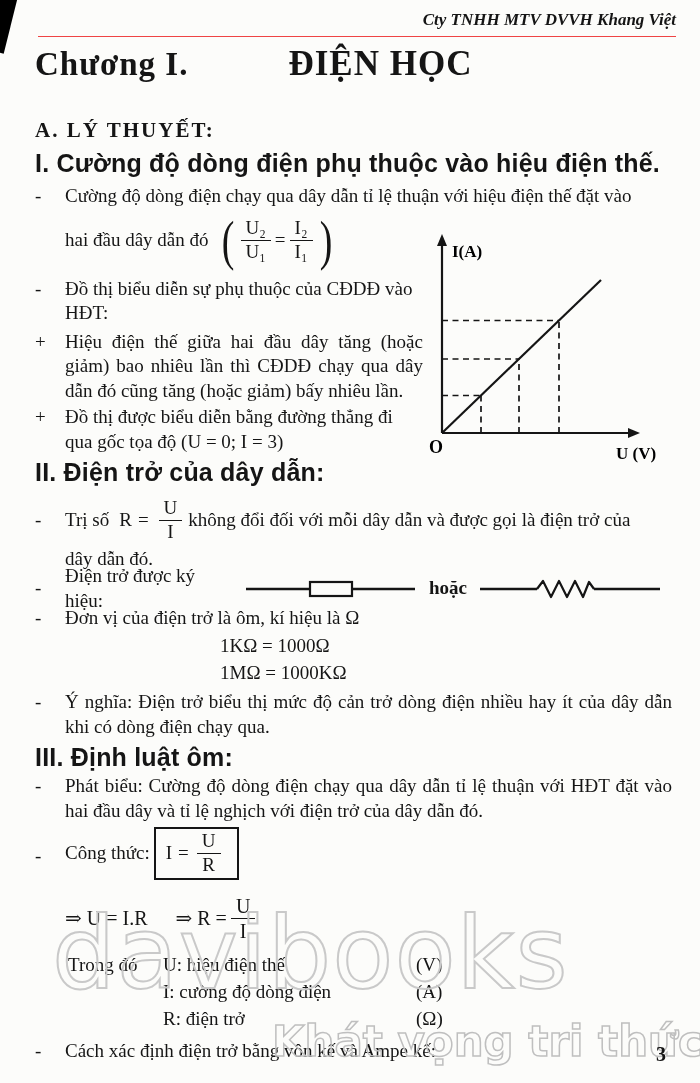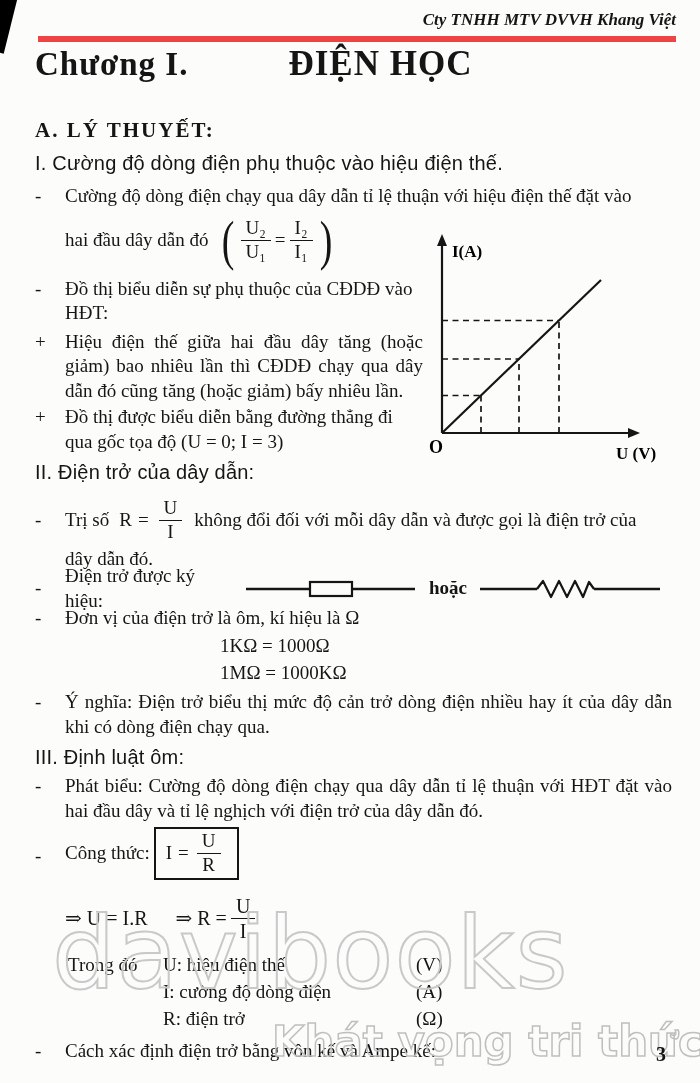--- a/index.html
+++ b/index.html
@@ -8,29 +8,29 @@
     position:relative; width:700px; height:1083px; margin:0 auto;
     background:#fcfcfa; color:#151515; overflow:hidden;
     font-family:"Liberation Serif", "DejaVu Serif", serif;
     font-size:19px; line-height:24.5px;
   }
   .scan-blemish { position:absolute; top:-14px; left:-10px; width:22px; height:66px;
     background:#000; transform:rotate(14deg); }
   .scan-header {
     position:absolute; top:8px; left:38px; right:24px; text-align:right;
     font-style:italic; font-weight:bold; font-size:17px;
-    padding-bottom:3px; border-bottom:6px solid #ef4444;
+    padding-bottom:3px; border-bottom:1px solid #ef4444;
   }
   .title-row { position:absolute; top:52px; left:35px; font-weight:bold; }
   .title-chapter { font-size:33px; letter-spacing:1px; }
   .title-name { font-size:35px; margin-left:100px; letter-spacing:1px; }
   .content { position:absolute; top:118px; left:35px; width:637px; z-index:1; }
   .a-heading { font-weight:bold; font-size:21px; letter-spacing:2px; height:26px; margin-bottom:7px; }
-  .sec-heading { font-family:"Liberation Sans","DejaVu Sans",sans-serif; font-weight:normal;
-    font-size:20px; height:26px; margin-bottom:7px; letter-spacing:0.2px; }
+  .sec-heading { font-family:"Liberation Sans","DejaVu Sans",sans-serif; font-weight:bold;
+    font-size:25px; height:26px; margin-bottom:7px; letter-spacing:0.2px; }
   .bullet { display:flex; align-items:flex-start; }
   .marker { width:30px; flex-shrink:0; }
   .btext { flex:1; }
   .justify { text-align:justify; }
   .narrow { width:388px; }
   .mb4 { margin-bottom:4px; } .mb6 { margin-bottom:6px; } .mb2 { margin-bottom:2px; }
   
   .frac { display:inline-flex; flex-direction:column; align-items:center;
     line-height:1.1; vertical-align:middle; margin:0 4px; }
   .frac .num { border-bottom:1.8px solid #151515; padding:0 5px 1px 5px; }
@@ -125,21 +125,21 @@
     <div class="bullet">
       <span class="marker trisố-line" style="display:flex;align-items:center;">-</span>
       <span class="btext formula-row trisố-line">
         <span>Trị số</span>
         <span style="margin-left:10px;">R</span>
         <span style="margin:0 6px;">=</span>
         <span class="frac">
           <span class="num">U</span>
           <span class="den">I</span>
         </span>
-        <span style="margin-left:8px;text-align:center;">không đổi đối với mỗi dây dẫn và được gọi là điện trở của</span>
+        <span style="margin-left:2px;text-align:center;">không đổi đối với mỗi dây dẫn và được gọi là điện trở của</span>
       </span>
     </div>
     <div style="margin-left:30px;" class="mb4">dây dẫn đó.</div>
 
     <div class="resistor-row">
       <span class="marker">-</span>
       <span>Điện trở được ký hiệu:</span>
       <svg width="172" height="22" viewBox="0 0 172 22">
         <line x1="1" y1="11" x2="65" y2="11" stroke="#151515" stroke-width="2.4"></line>
         <rect x="65" y="4" width="42" height="14" fill="none" stroke="#151515" stroke-width="2.2"></rect>

